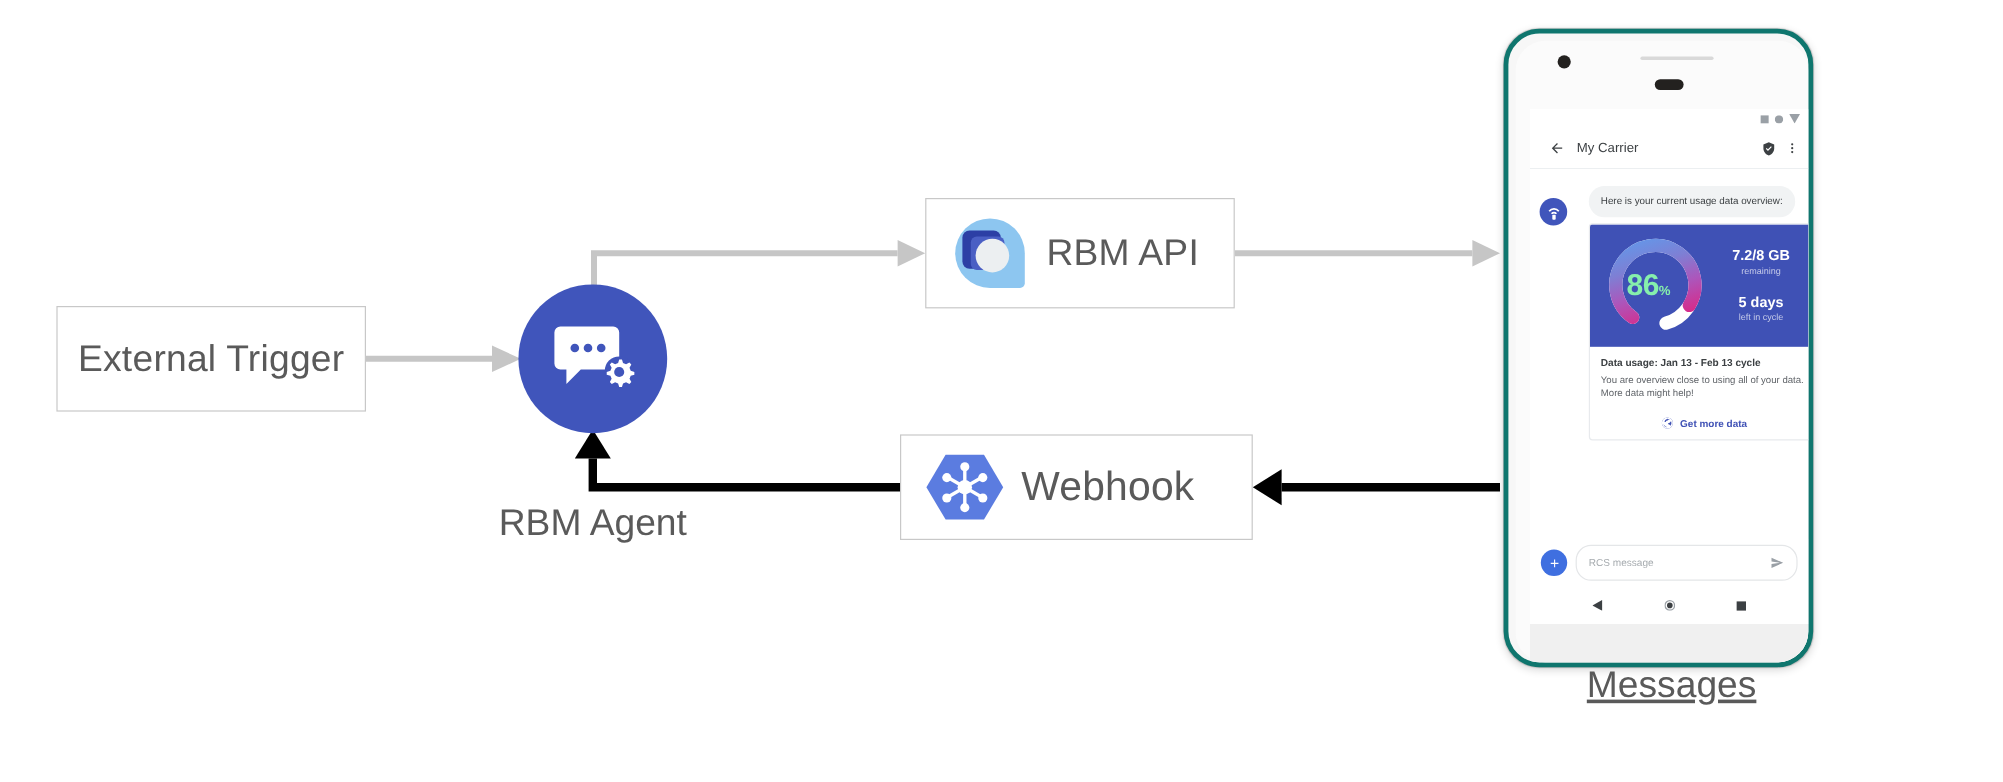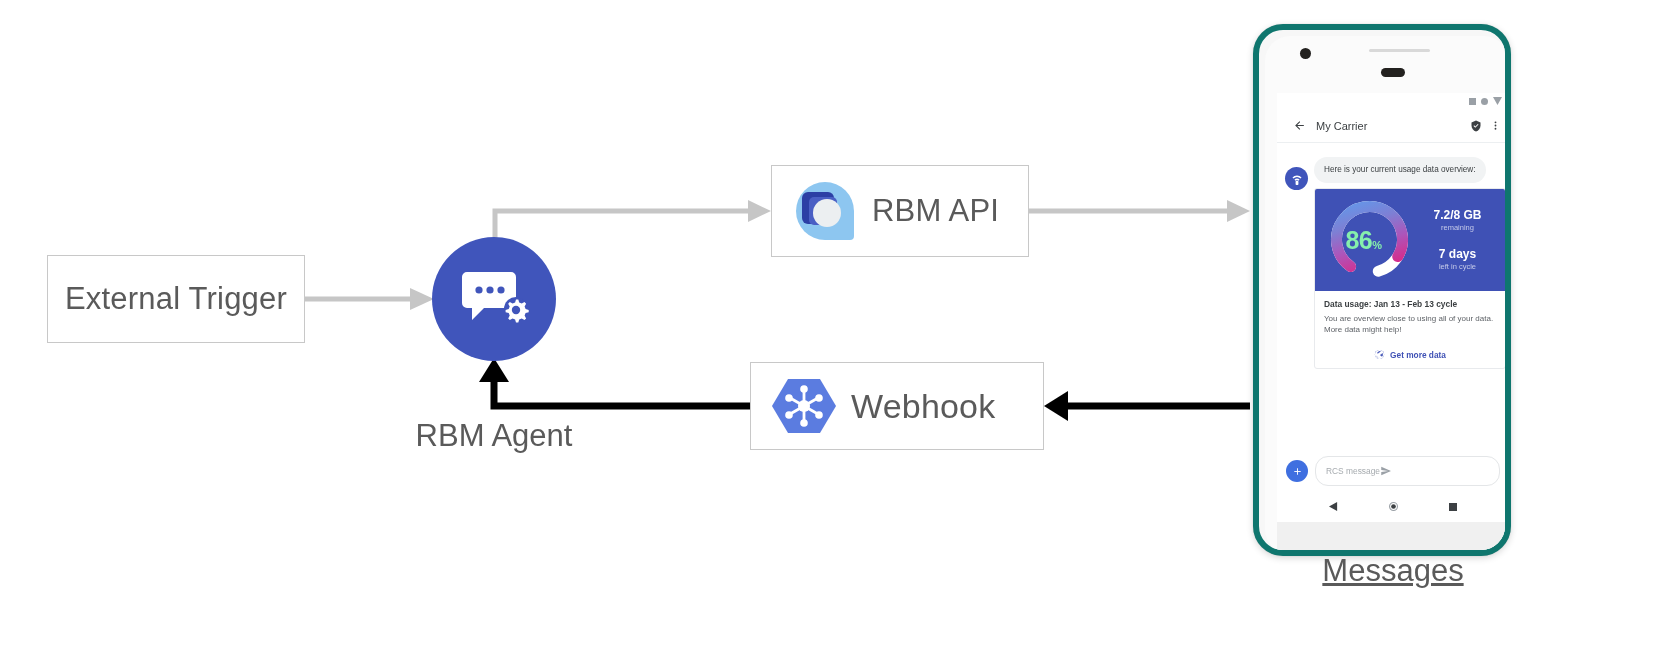--- a/index.html
+++ b/index.html
@@ -120,21 +120,21 @@
 
   
   #phone {
     position: absolute;
     left: 1253px;
     top: 24px;
     width: 258px;
     height: 532px;
     border-radius: 30px;
     background: #f7f7f7;
-    border: 6px solid #0f766e;
+    border: 4px solid #0f766e;
     box-shadow: 0 2px 7px rgba(0,0,0,.16), 0 0 1px rgba(0,0,0,.2);
     box-sizing: border-box;
     overflow: hidden;
   }
   #phone-inner {
     position: absolute;
     left: 6px; top: 6px;
     width: 244px; height: 518px;
     border-radius: 25px;
     background: #fbfbfb;
@@ -209,21 +209,21 @@
   
   #conversation {
     padding: 14px 10px 0 8px;
     background: #ffffff;
     height: 100%;
     box-sizing: border-box;
   }
   #msg-row {
     display: flex;
     align-items: flex-start;
-    gap: 6px;
+    gap: 18px;
   }
   #avatar {
     width: 23px; height: 23px;
     border-radius: 50%;
     background: #4055bb;
     flex: 0 0 23px;
     display: flex;
     align-items: center;
     justify-content: center;
     margin-top: 10px;
@@ -347,20 +347,21 @@
   }
   #composer-field {
     flex: 1;
     height: 25px;
     border: 1px solid #e4e6e8;
     border-radius: 13px;
     display: flex;
     align-items: center;
     padding: 14px 10px;
     box-sizing: border-box;
+    justify-content: space-between;
   }
   #composer-placeholder {
     font-size: 8.4px;
     color: #a6abaf;
   }
 
   
   #nav-bar {
     position: absolute;
     left: 0; bottom: 0;
@@ -552,21 +553,21 @@
                     </svg>
                     <div id="gauge-pct">
                       <span>86</span><span class="pct-sign">%</span>
                     </div>
                   </div>
 
                   <div id="hero-stats">
                     <div class="stat-big">7.2/8 GB</div>
                     <div class="stat-small">remaining</div>
                     <div class="stat-gap"></div>
-                    <div class="stat-big">7 days</div>
+                    <div class="stat-big">5 days</div>
                     <div class="stat-small">left in cycle</div>
                   </div>
                 </div>
 
                 <div id="card-body">
                   <div id="card-title">Data usage: Jan 13 - Feb 13 cycle</div>
                   <div id="card-desc">You are overview close to using all of your data. More data might help!</div>
                 </div>
 
                 <div id="card-action">

